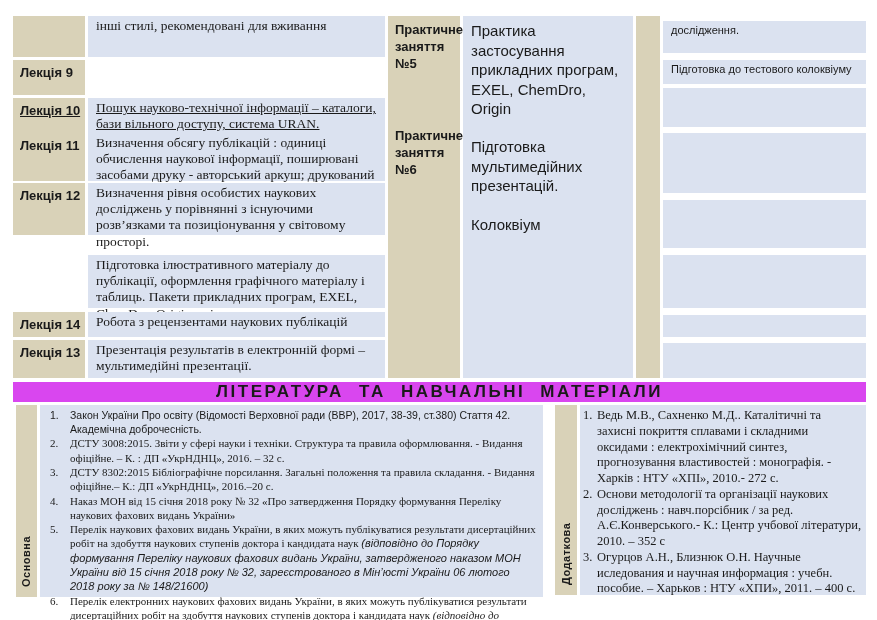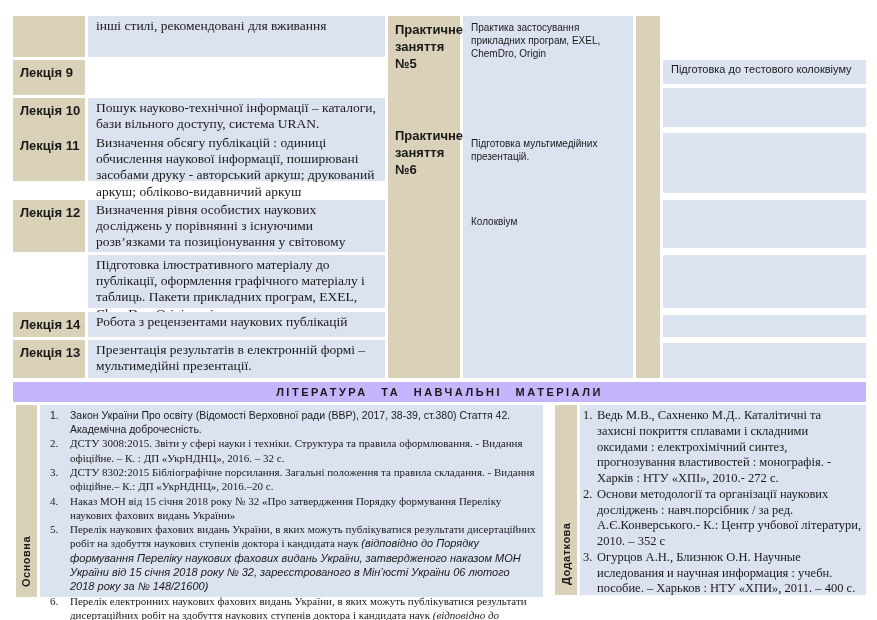--- a/index.html
+++ b/index.html
@@ -9,23 +9,23 @@
   .tan{background:#d9d2b8;}
   .blue{background:#dbe2f0;}
 
   
   .c1{left:13px;width:72px;}
   .c2{left:88px;width:297px;}
   .c6{left:663px;width:203px;}
   
   .r0{top:16px;height:41px;}
   .r1{top:60px;height:35px;}
-  .r2{top:98px;height:40px;}
+  .r2{top:98px;height:40px;text-decoration:underline;}
   .r3{top:133px;height:48px;}
-  .r4{top:200px;height:52px;}
+  .r4{top:183px;height:52px;}
   .r5{top:255px;height:53px;}
   .r6{top:312px;height:25px;}
   .r7{top:340px;height:38px;}
   
   .s0{top:21px;height:32px;}
   .s1{top:60px;height:24px;}
   .s2{top:88px;height:39px;}
   .s3{top:133px;height:60px;}
   .s4{top:200px;height:48px;}
   .s5{top:255px;height:53px;}
@@ -34,29 +34,29 @@
 
   .lec-label{display:block;font-weight:bold;font-size:13px;padding:5px 4px 0 7px;}
   .lec-desc{font-family:"Liberation Serif",serif;font-size:13.5px;line-height:1.2;padding:2px 6px 0 8px;}
 
   .prac-col{left:388px;top:16px;width:72px;height:362px;}
   .prac-desc-col{left:463px;top:16px;width:170px;height:362px;}
   .spacer-col{left:636px;top:16px;width:24px;height:362px;}
   .prac-label{font-weight:bold;font-size:13px;line-height:1.3;}
   .p5{padding:6px 4px 0 7px;}
   .p6{position:absolute;top:112px;left:7px;right:3px;}
-  .prac-desc{font-size:10px;line-height:1.3;}
+  .prac-desc{font-size:15px;line-height:1.3;}
   .d5{padding:5px 6px 0 8px;}
   .d6{position:absolute;top:121px;left:8px;right:6px;}
   .d6b{position:absolute;top:199px;left:8px;right:6px;}
 
   .sw-text{font-size:11px;line-height:1.25;padding:3px 8px 0 8px;}
 
-  .lit-header{left:13px;top:382px;width:853px;height:20px;background:#c4b5fd;
-              font-weight:bold;font-size:11px;letter-spacing:2.5px;word-spacing:8px;
+  .lit-header{left:13px;top:382px;width:853px;height:20px;background:#d946ef;
+              font-weight:bold;font-size:17px;letter-spacing:2.5px;word-spacing:8px;
               text-align:center;line-height:20px;}
 
   .main-label-col{left:16px;top:405px;width:21px;height:192px;}
   .main-list{left:40px;top:405px;width:503px;height:192px;
              font-family:"Liberation Serif",serif;font-size:11px;line-height:1.3;
              padding:3px 6px 0 8px;}
   .add-label-col{left:555px;top:405px;width:22px;height:190px;}
   .add-list{left:580px;top:405px;width:286px;height:190px;
             font-family:"Liberation Serif",serif;font-size:12.5px;line-height:1.26;
             padding:3px 4px 0 3px;}
@@ -129,20 +129,23 @@
   </div>
 
   <div class="cell blue prac-desc-col">
     <div class="prac-desc d5">Практика застосування прикладних програм, EXEL, ChemDro, Origin</div>
     <div class="prac-desc d6">Підготовка мультимедійних презентацій.</div>
     <div class="prac-desc d6b">Колоквіум</div>
   </div>
 
   <div class="cell tan spacer-col"></div>
 
+  <div class="cell blue c6 s0">
+      <div class="sw-text">дослідження.</div>
+    </div>
   <div class="cell blue c6 s1">
       <div class="sw-text">Підготовка до тестового колоквіуму</div>
     </div>
   <div class="cell blue c6 s2">
       <div class="sw-text"></div>
     </div>
   <div class="cell blue c6 s3">
       <div class="sw-text"></div>
     </div>
   <div class="cell blue c6 s4">

